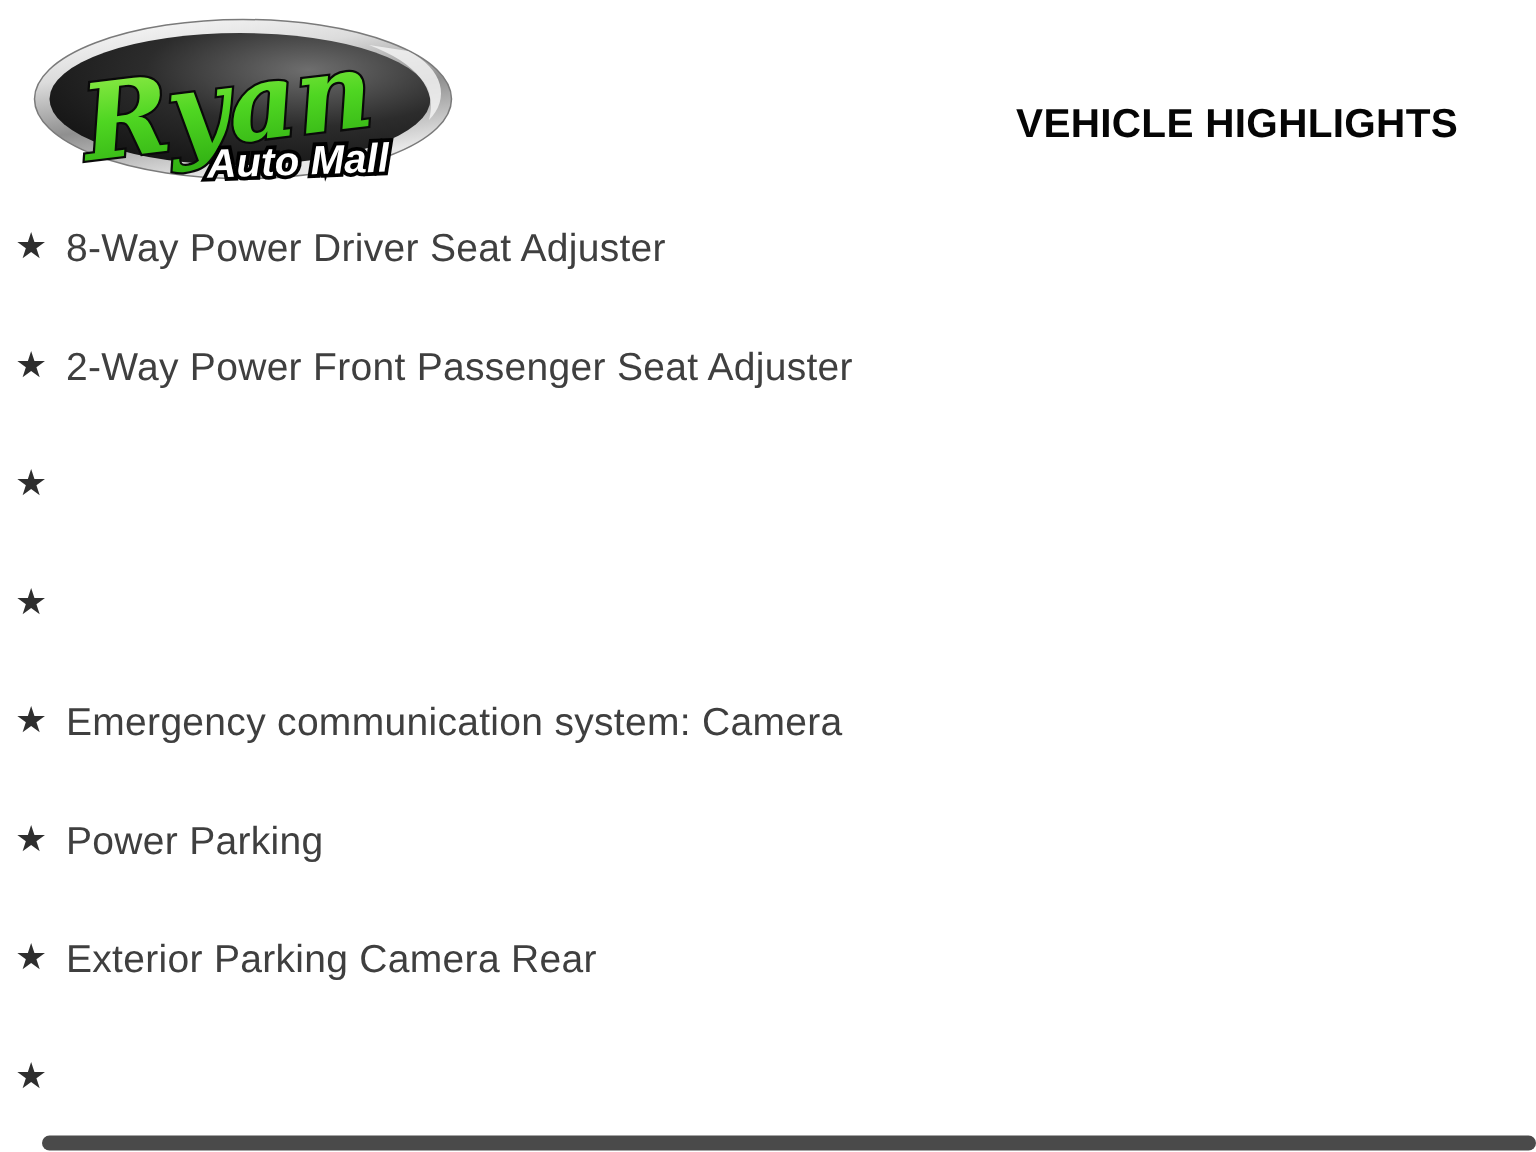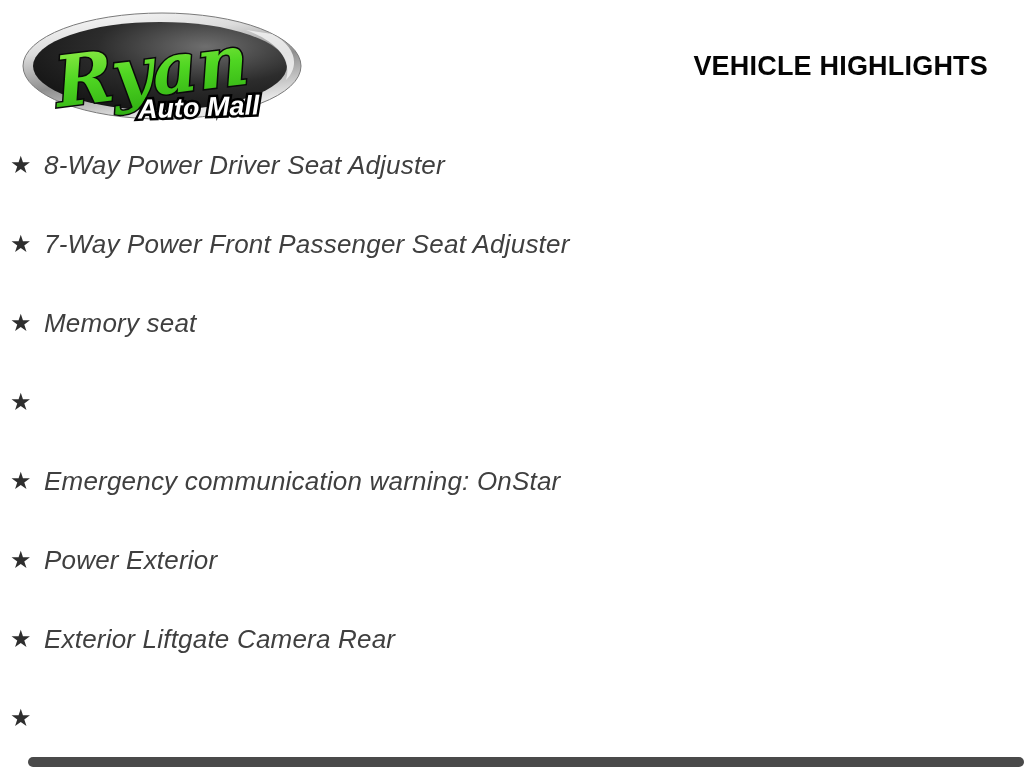--- a/index.html
+++ b/index.html
@@ -21,21 +21,21 @@
     position: absolute;
     left: 20px;
     top: 8px;
     width: 284px;
     height: 114px;
   }
   .page-title {
     position: absolute;
     top: 51px;
     right: 36px;
-    margin: 0;
+    margin: 16px;
     font-size: 27px;
     font-weight: bold;
     letter-spacing: 0.2px;
     color: #050505;
     white-space: nowrap;
   }
   .hl-list {
     position: absolute;
     left: 10px;
     top: 149px;
@@ -56,21 +56,20 @@
     font-size: 24px;
     line-height: 32px;
     color: #2e2e2e;
     flex: 0 0 34px;
   }
   .hl-text {
     font-size: 26px;
     line-height: 32px;
     color: #3f3f3f;
     letter-spacing: 0.2px;
-    font-style: italic;
   }
   .hscrollbar-thumb {
     position: absolute;
     left: 28px;
     right: 0;
     bottom: 1px;
     height: 10px;
     border-radius: 5px;
     background: #4a4a4a;
   }
@@ -115,40 +114,39 @@
 
   <h1 class="page-title">VEHICLE HIGHLIGHTS</h1>
 
   <ul class="hl-list">
     <li class="hl-item">
       <span class="star">★</span>
       <span class="hl-text">8-Way Power Driver Seat Adjuster</span>
     </li>
     <li class="hl-item">
       <span class="star">★</span>
-      <span class="hl-text">7-Way Power Front Passenger Seat Adjuster</span>
-    </li>
-    <li class="hl-item">
-      <span class="star">★</span>
-      <span class="hl-text">Memory seat</span>
+      <span class="hl-text">2-Way Power Front Passenger Seat Adjuster</span>
     </li>
     <li class="hl-item">
       <span class="star">★</span>
     </li>
     <li class="hl-item">
       <span class="star">★</span>
-      <span class="hl-text">Emergency communication warning: OnStar</span>
     </li>
     <li class="hl-item">
       <span class="star">★</span>
-      <span class="hl-text">Power Exterior</span>
+      <span class="hl-text">Emergency communication system: Camera</span>
     </li>
     <li class="hl-item">
       <span class="star">★</span>
-      <span class="hl-text">Exterior Liftgate Camera Rear</span>
+      <span class="hl-text">Power Parking</span>
+    </li>
+    <li class="hl-item">
+      <span class="star">★</span>
+      <span class="hl-text">Exterior Parking Camera Rear</span>
     </li>
     <li class="hl-item">
       <span class="star">★</span>
     </li>
   </ul>
 
   <div class="hscrollbar-thumb"></div>
 
 </div>
 

